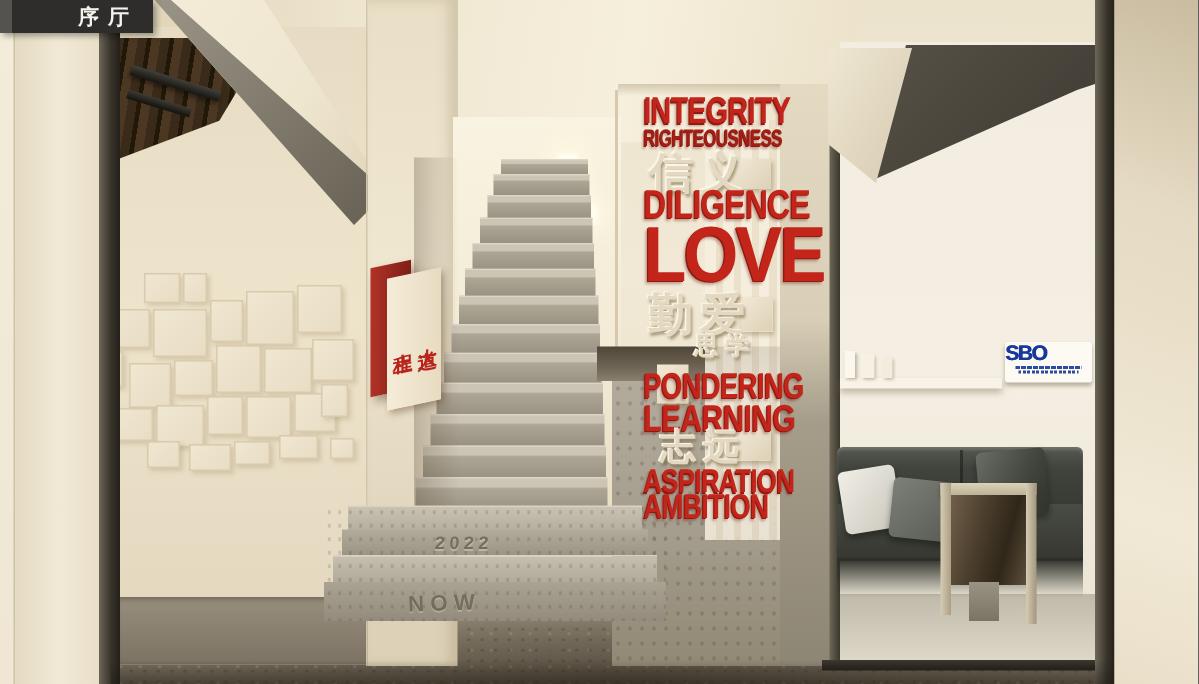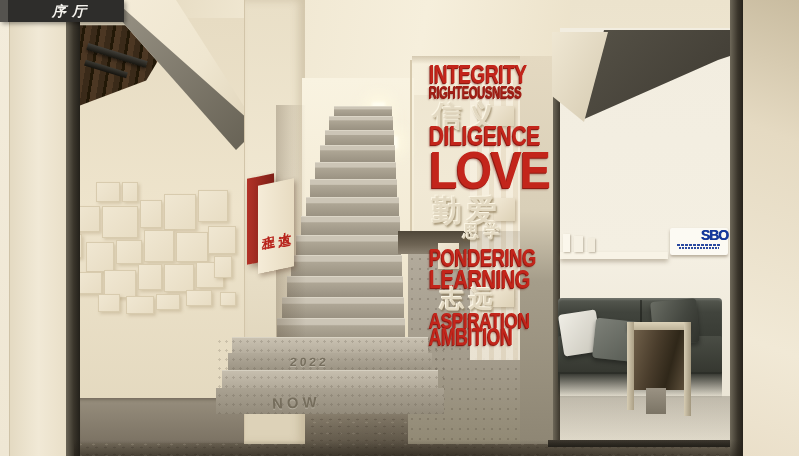--- a/index.html
+++ b/index.html
@@ -197,21 +197,21 @@
               clip-path:polygon(0 70px,0 6px,56px 6px,32px 96px);
               background:linear-gradient(300deg,#cfc3a8,#f0e8d4);"></div>
 
   <div class="abs" style="left:560px;top:252px;width:108px;height:7px;background:#f8f3e6;
               box-shadow:0 3px 4px rgba(120,105,80,.4);"></div>
   <div class="abs" style="left:563px;top:234px;width:7px;height:18px;background:#fbf7ec;box-shadow:1px 1px 2px rgba(120,105,80,.45);"></div>
   <div class="abs" style="left:574px;top:236px;width:9px;height:16px;background:#f6f1e4;box-shadow:1px 1px 2px rgba(120,105,80,.45);"></div>
   <div class="abs" style="left:588px;top:238px;width:7px;height:14px;background:#f2ecdd;box-shadow:1px 1px 2px rgba(120,105,80,.45);"></div>
 
   <div class="abs" style="left:670px;top:228px;width:58px;height:27px;background:#fcfaf3;border-radius:2px;
-              box-shadow:0 2px 3px rgba(110,95,70,.45);text-align:right;z-index:5;">
+              box-shadow:0 2px 3px rgba(110,95,70,.45);text-align:left;z-index:5;">
     <div style="color:#16399b;font-weight:bold;font-size:14px;letter-spacing:-1px;line-height:15px;
                 text-shadow:.5px 0 0 #16399b;">SBO</div>
     <div style="margin:1px auto 1px;width:44px;height:2px;
                 background:repeating-linear-gradient(90deg,#2b4aa0 0 3px,transparent 3px 4px);"></div>
     <div style="margin:0 auto;width:40px;height:2px;
                 background:repeating-linear-gradient(90deg,#2b4aa0 0 2px,transparent 2px 3px);"></div>
   </div>
 
   <div class="abs" style="left:558px;top:298px;width:164px;height:40px;
               background:linear-gradient(180deg,#565951 0%,#41443d 35%,#383b34 100%);
@@ -239,22 +239,22 @@
 
   <div class="abs" style="left:560px;top:396px;width:170px;height:46px;
               background:linear-gradient(180deg,rgba(60,52,40,.25),rgba(60,52,40,.05));"></div>
   <div class="abs" style="left:548px;top:440px;width:192px;height:7px;background:linear-gradient(180deg,#3d382f,#24211b);"></div>
 
   <div class="abs" style="left:730px;top:0;width:13px;height:456px;
               background:linear-gradient(90deg,#6e6859 0%,#3a352b 60%,#26221b 100%);"></div>
   <div class="abs" style="left:743px;top:0;width:56px;height:456px;
               background:linear-gradient(200deg,#c9bca0 0%,#e5dac2 30%,#f1e9d6 75%,#eadfc9 100%);"></div>
 
-  <div class="abs" style="left:0;top:0;width:124px;height:22px;background:#2e2d2b;z-index:50;
-              box-shadow:2px 2px 4px rgba(0,0,0,.35);font-style:italic;">
+  <div class="abs" style="left:0;top:0;width:102px;height:22px;background:#2e2d2b;z-index:50;
+              box-shadow:2px 2px 4px rgba(0,0,0,.35);">
     <div style="position:absolute;left:0;top:0;width:8px;height:22px;background:#55534f;"></div>
     <div style="position:absolute;left:52px;top:3px;color:#f5f3ee;font-size:14px;font-weight:bold;
                 letter-spacing:6px;white-space:nowrap;">序厅</div>
   </div>
 
   <div class="abs" style="left:74px;top:440px;width:668px;height:16px;pointer-events:none;
               background:linear-gradient(180deg,rgba(30,25,18,0),rgba(30,25,18,.45));"></div>
 </div>
 
 </body></html>

